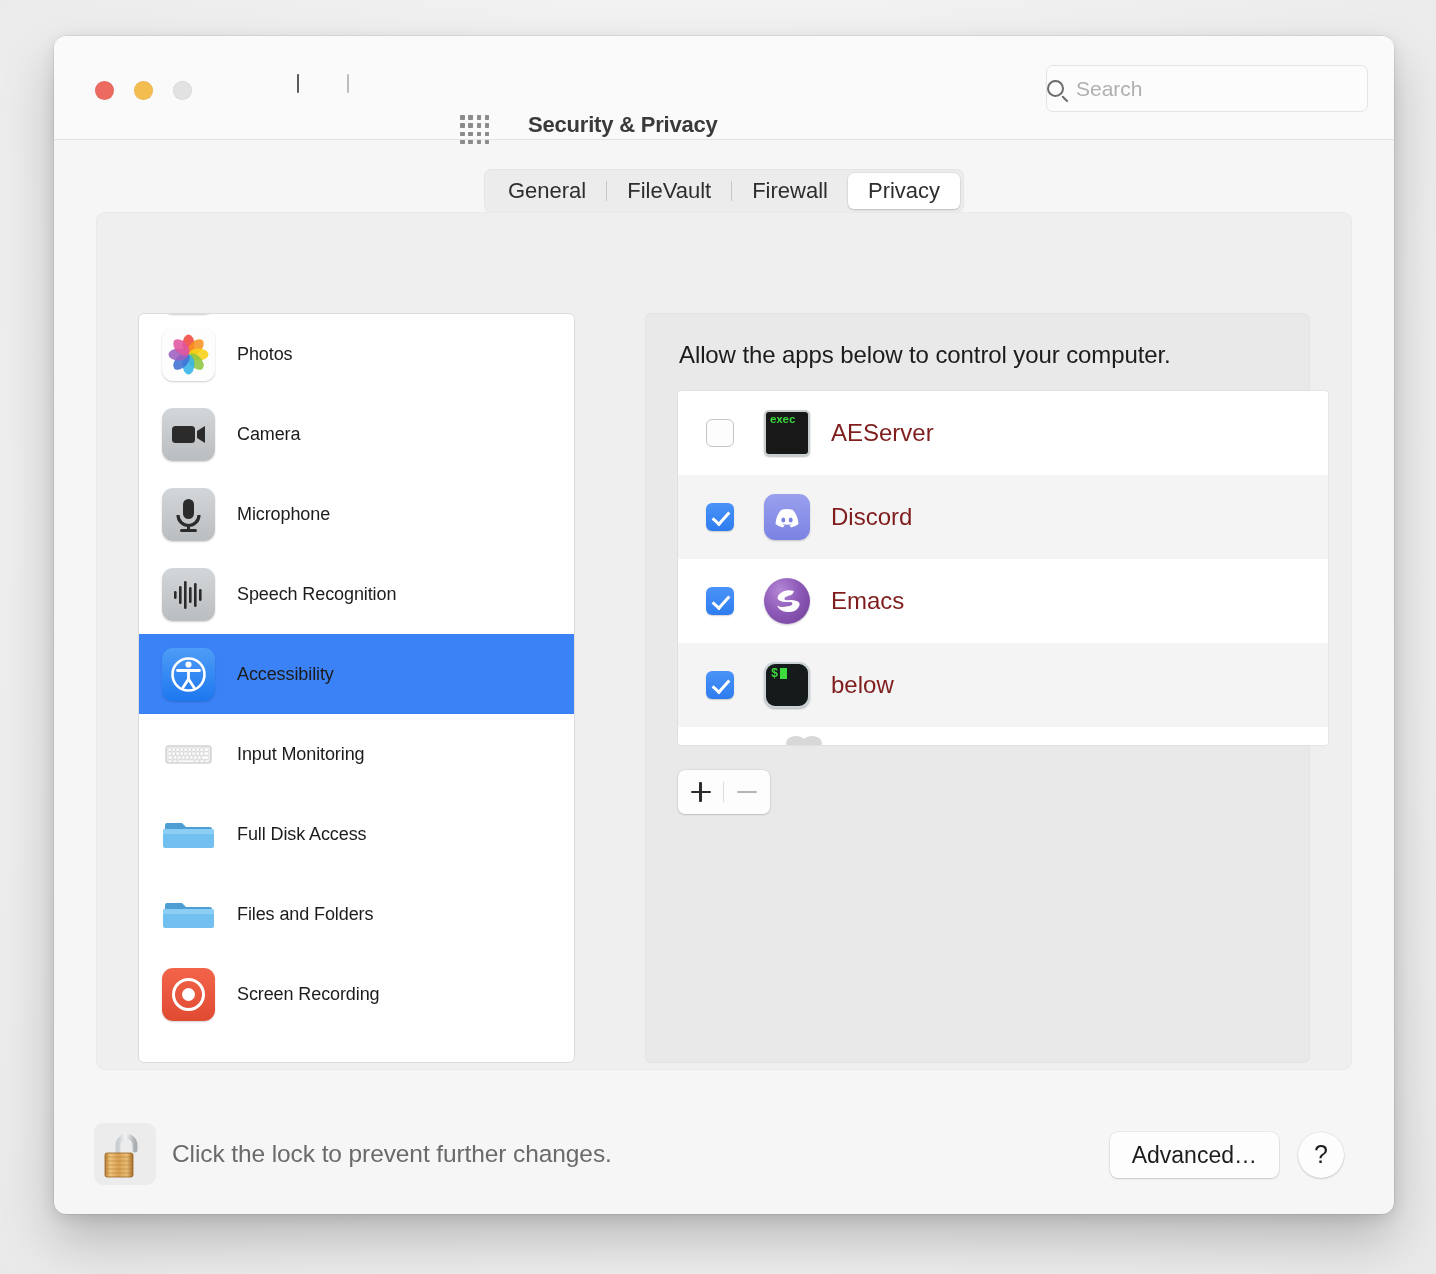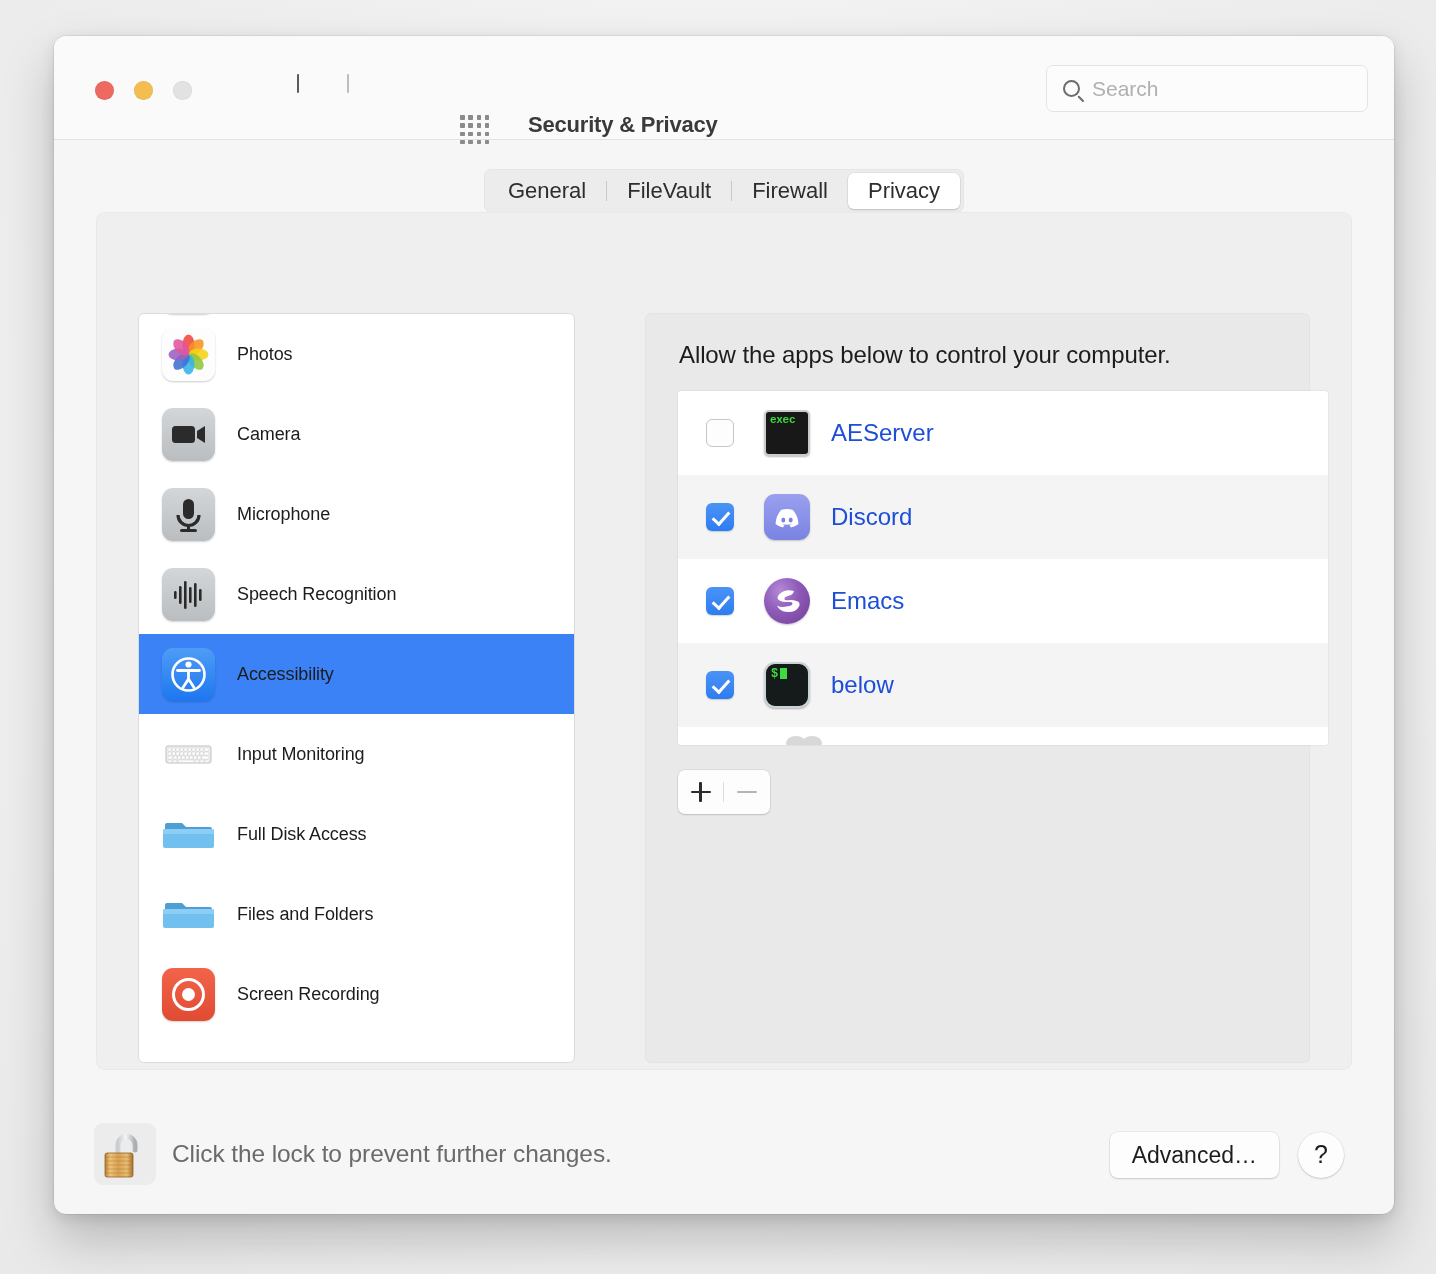--- a/index.html
+++ b/index.html
@@ -102,21 +102,20 @@
     position: absolute;
     right: 26px;
     top: 29px;
     width: 322px;
     height: 47px;
     background: #fcfcfc;
     border: 1px solid #e4e4e4;
     border-radius: 7px;
     display: flex;
     align-items: center;
-    padding-left: 16px;
   }
   .searchbox .mag {
     position: relative;
     width: 17px; height: 17px;
     border: 2.2px solid #6c6c6c;
     border-radius: 50%;
     flex: none;
   }
   .searchbox .mag::after {
     content: "";
@@ -275,21 +274,21 @@
   .app-row {
     height: 84px;
     display: flex;
     align-items: center;
     padding-left: 28px;
   }
   .app-row.alt { background: #f4f4f4; }
   .app-name {
     margin-left: 21px;
     font-size: 24px;
-    color: #1d4ed8;
+    color: #7f1d1d;
   }
 
   .cbx {
     width: 28px; height: 28px;
     flex: none;
     border-radius: 6px;
   }
   .cbx.off {
     background: #fdfdfd;
     border: 1px solid #c6c6c6;

